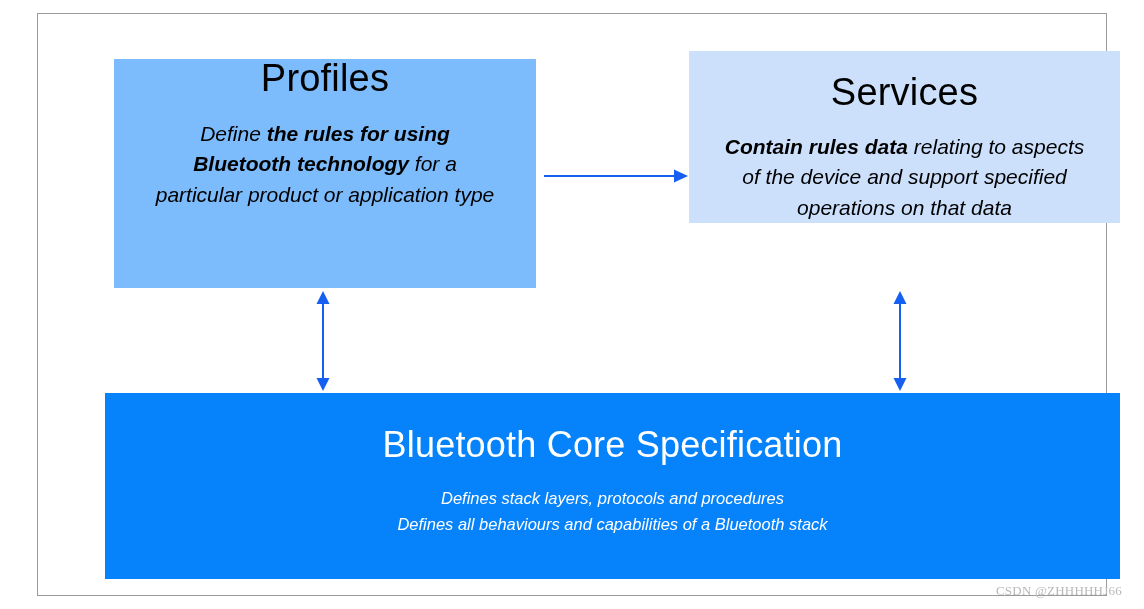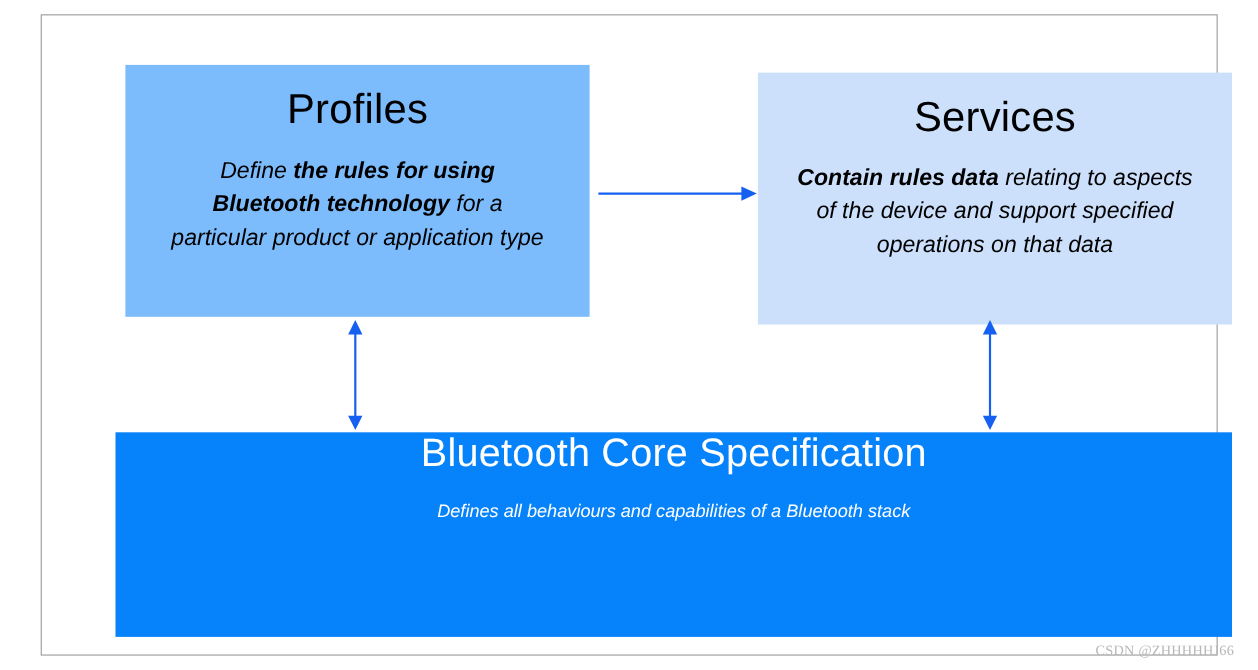--- a/index.html
+++ b/index.html
@@ -44,48 +44,49 @@
   .box-profiles {
     left: 76px;
     top: 45px;
     width: 422px;
     height: 229px;
     background: #7cbcfc;
   }
 
   .box-services {
     left: 651px;
-    top: 52px;
+    top: 37px;
     width: 431px;
-    height: 229px;
+    height: 172px;
     background: #cce0fb;
   }
 
   .box-core {
     left: 67px;
     top: 379px;
     width: 1015px;
     height: 186px;
     background: #0682fa;
   }
 
   
   .box-title {
     font-size: 38px;
     font-weight: 400;
     line-height: 1.05;
     color: #000000;
     letter-spacing: 0.2px;
   }
-  .box-profiles .box-title { margin-top: 22px; }
+  .box-profiles .box-title { }
   .box-services .box-title { margin-top: 22px; }
 
   .box-core .box-title {
     color: #ffffff;
     font-size: 36px;
+    margin-top: 33px;
   }
 
   
   .box-body {
     font-size: 21px;
     font-style: italic;
     line-height: 1.45;
     color: #000000;
   }
   .box-profiles .box-body {
@@ -159,20 +160,21 @@
     </div>
 
     <div class="box box-services">
       <div class="box-title">Services</div>
       <div class="box-body"><b>Contain rules data</b><span> relating to aspects of the device and support specified operations on that data</span></div>
     </div>
 
     <div class="box box-core">
       <div class="box-title">Bluetooth Core Specification</div>
       <div class="box-body">
+        <span class="core-line">Defines stack layers, protocols and procedures</span>
         <span class="core-line">Defines all behaviours and capabilities of a Bluetooth stack</span>
       </div>
     </div>
 
     <svg class="arrow-svg arrow-h" viewBox="0 0 146 34">
       <line x1="0" y1="17" x2="132" y2="17" stroke="#1560f0" stroke-width="2"></line>
       <polygon points="144,17 130,10.5 130,23.5" fill="#1560f0"></polygon>
     </svg>
 
     <svg class="arrow-svg arrow-v-left" viewBox="0 0 34 100">

